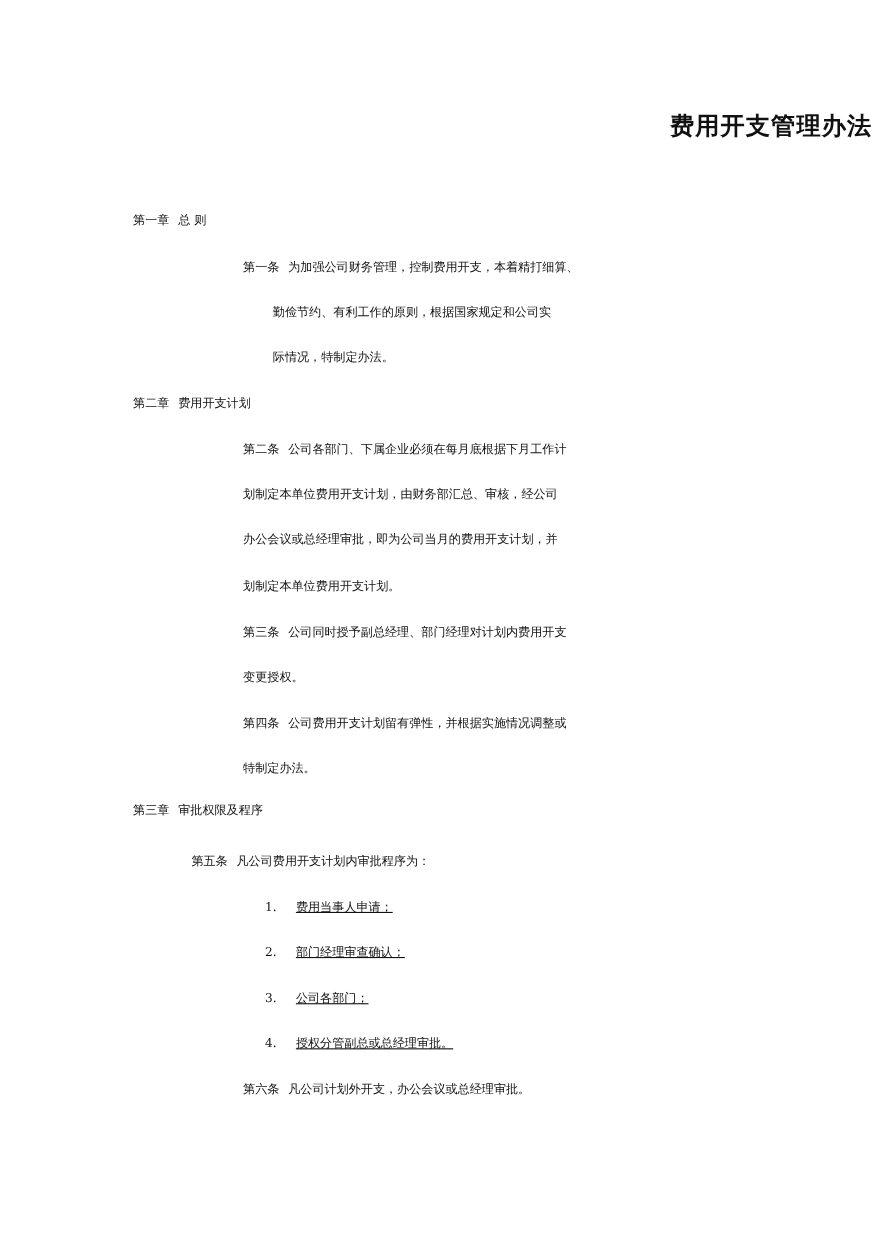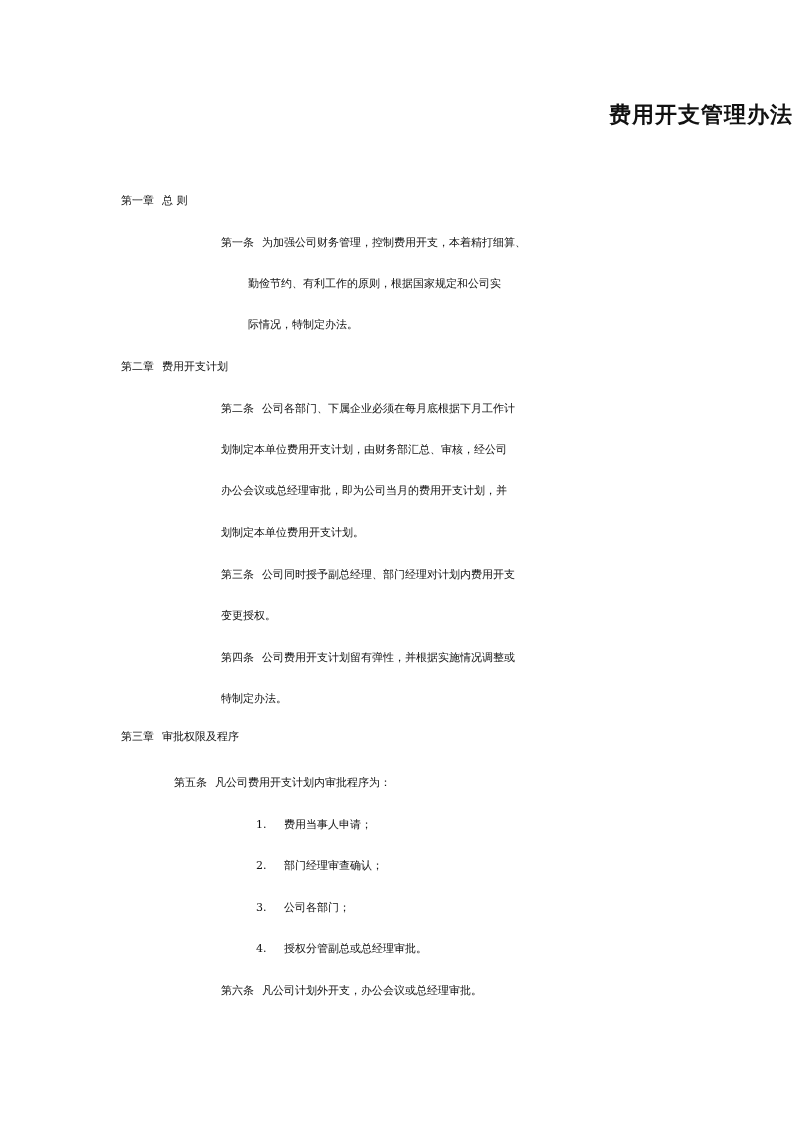--- a/index.html
+++ b/index.html
@@ -16,21 +16,21 @@
     }
     .line {
       position: absolute; font-size: 11px; white-space: nowrap;
       line-height: 24px;
     }
     .chapter { left: 121px; }
     .article { left: 181px; margin-left: 40px; }
     .article-cont { left: 248px; }
     .article-cont2 { left: 181px; margin-left: 40px; }
     .article5 { left: 174px; }
-    .list-item { left: 256px; }
+    .list-item { left: 241px; text-decoration: underline; }
     .num { display: inline-block; width: 28px; font-family: "DejaVu Serif", serif; }
     .gap { display: inline-block; width: 8px; }
   </style>
 </head>
 <body>
 
 <div class="title">费用开支管理办法</div>
 
 <div class="line chapter" style="top:189px">
   <span>第一章</span><span class="gap"></span><span>总 则</span>

